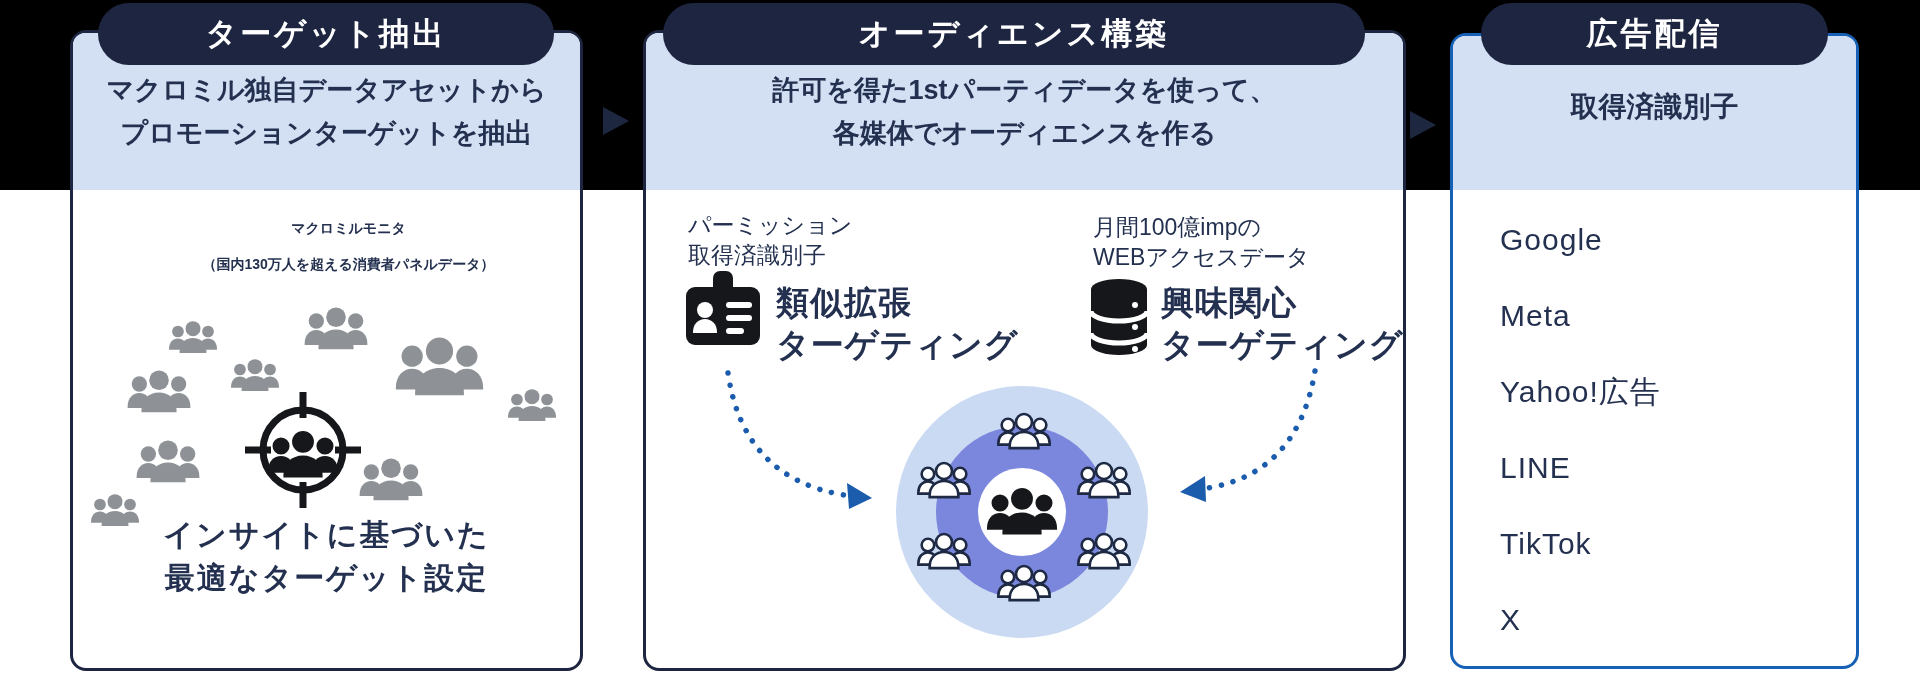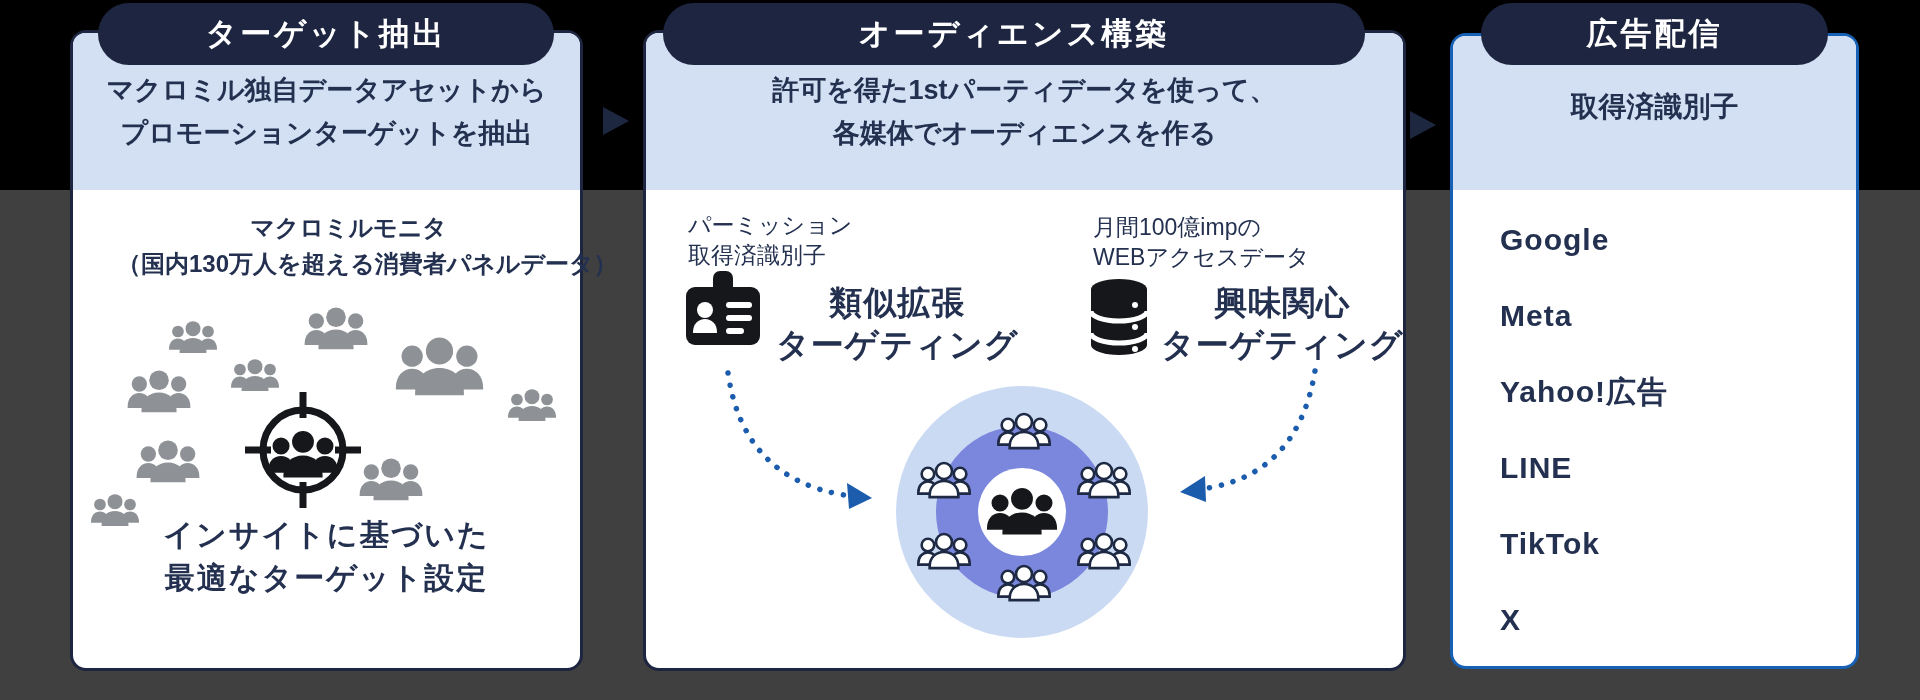--- a/index.html
+++ b/index.html
@@ -1,55 +1,55 @@
 <!DOCTYPE html>
 <html><head>
 <meta charset="utf-8">
 <style>
   html,body{margin:0;padding:0;background:#CCD9EC;}
   .stage{position:relative;width:1920px;height:700px;overflow:hidden;
-         font-family:"Liberation Sans",sans-serif;color:#23304F;background:#404040;}
+         font-family:"Liberation Sans",sans-serif;color:#23304F;background:#ffffff;}
   .topband{position:absolute;top:0;left:0;width:1920px;height:190px;background:#000;z-index:0;}
 
   .panel{position:absolute;background:#fff;border:3px solid #1D2540;border-radius:16px;z-index:2;}
   .panel.p3{border-color:#1660B5;}
   .band{position:absolute;top:0;left:0;right:0;height:157px;background:#D3DFF2;border-radius:12px 12px 0 0;}
   .p3 .band{height:154px;}
 
   .pill{position:absolute;height:62px;border-radius:31px;background:#1D2540;color:#fff;
         display:flex;align-items:center;justify-content:center;
         font-weight:700;font-size:31px;letter-spacing:3px;z-index:4;}
 
   .subtitle{position:absolute;left:0;right:0;text-align:center;font-weight:700;
             font-size:27px;line-height:43px;white-space:nowrap;}
 
   .tri{position:absolute;width:0;height:0;border-top:14px solid transparent;
        border-bottom:14px solid transparent;border-left:26px solid #1D2740;z-index:1;}
 
   .caption{position:absolute;left:0;right:0;text-align:center;font-weight:700;
-           font-size:24px;line-height:36px;white-space:nowrap;padding-left:44px;}
+           font-size:14px;line-height:36px;white-space:nowrap;padding-left:44px;}
   .footerTxt{position:absolute;left:0;right:0;text-align:center;font-weight:700;
              font-size:30px;line-height:43px;letter-spacing:2px;white-space:nowrap;}
 
   .note{position:absolute;font-weight:400;font-size:23px;line-height:30px;white-space:nowrap;}
   .feat-title{position:absolute;font-weight:700;font-size:33px;line-height:42px;
-              letter-spacing:1px;white-space:nowrap;text-align:center;}
+              letter-spacing:1px;white-space:nowrap;}
 
   .grp{position:absolute;}
   .grp.gray{fill:#8E9296;}
   .grp.black{fill:#15171A;}
   .grp.white{fill:#fff;stroke:#1E2A44;stroke-width:3px;}
 
   .circle{position:absolute;border-radius:50%;}
   .c-outer{left:250px;top:353px;width:252px;height:252px;background:#CBDAF3;}
   .c-ring{left:290px;top:393px;width:172px;height:172px;background:#7B86DD;}
   .c-inner{left:332px;top:435px;width:88px;height:88px;background:#fff;}
 
   .ch-list{position:absolute;left:47px;top:166px;right:10px;}
-  .ch-item{height:76px;display:flex;align-items:center;font-weight:700;font-size:30px;letter-spacing:1px;}
+  .ch-item{height:76px;display:flex;align-items:center;font-weight:400;font-size:30px;letter-spacing:1px;}
 
   .absIcon{position:absolute;}
 </style>
 </head>
 <body>
 
 <svg width="0" height="0" style="position:absolute">
   <defs>
     <symbol id="grp" viewBox="0 0 64 46">
       <circle cx="13.5" cy="15" r="7.2"></circle>

